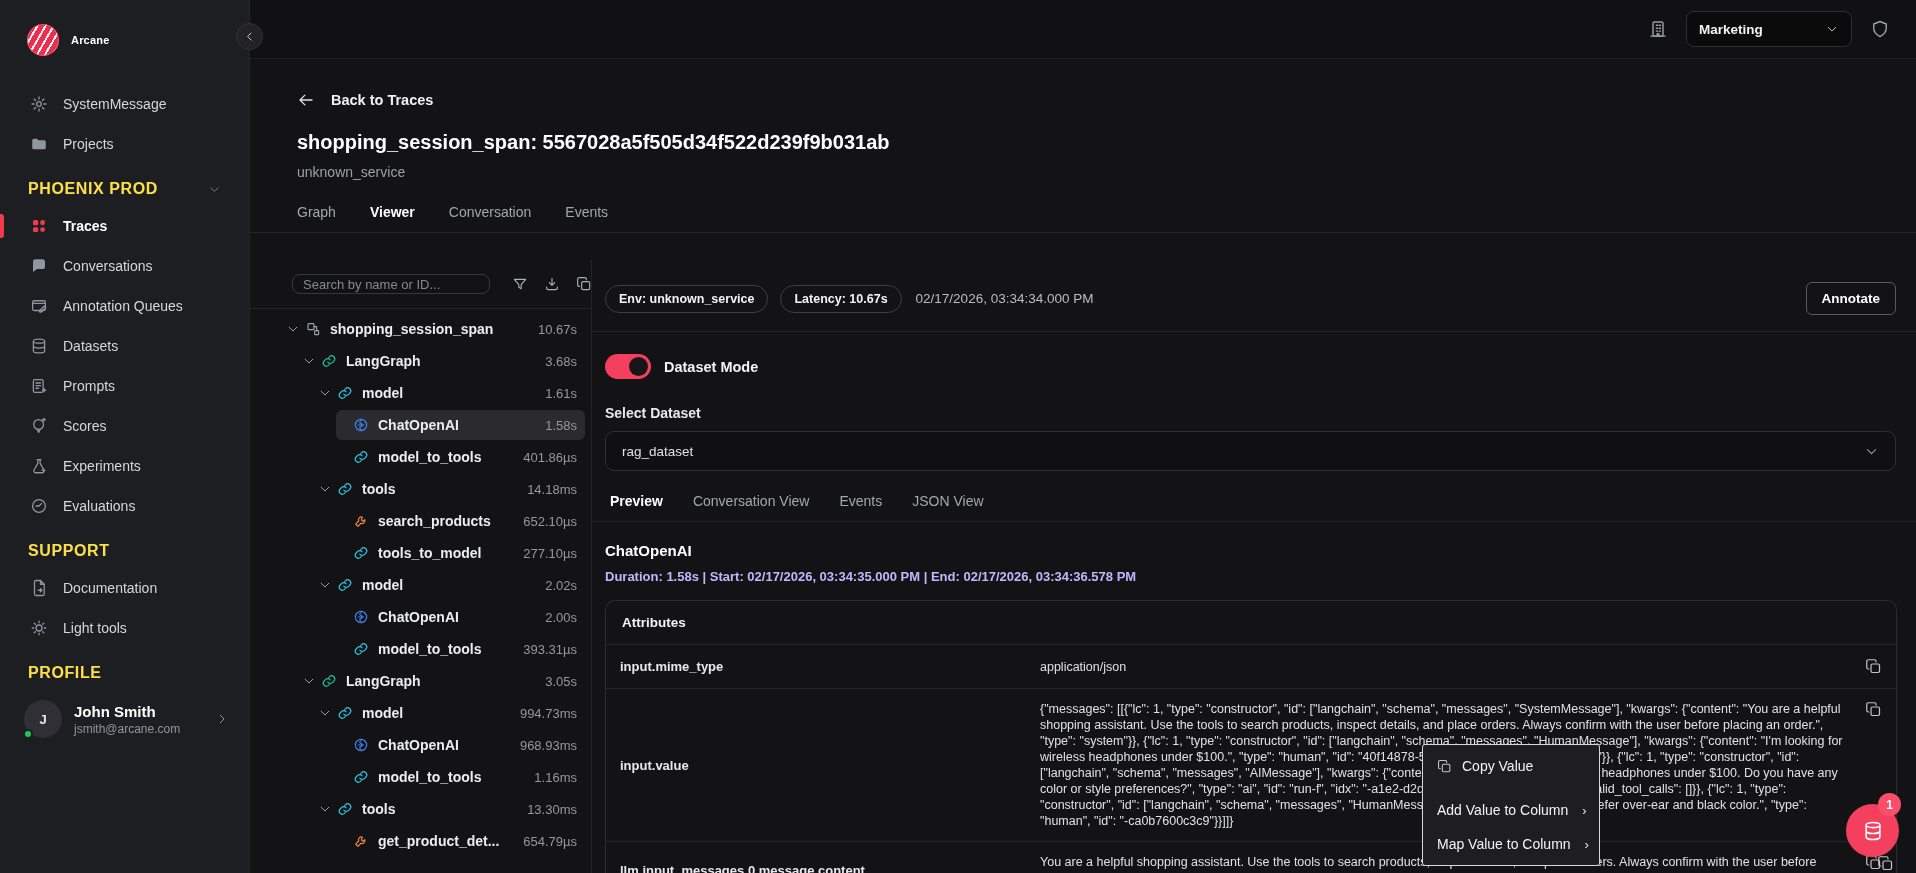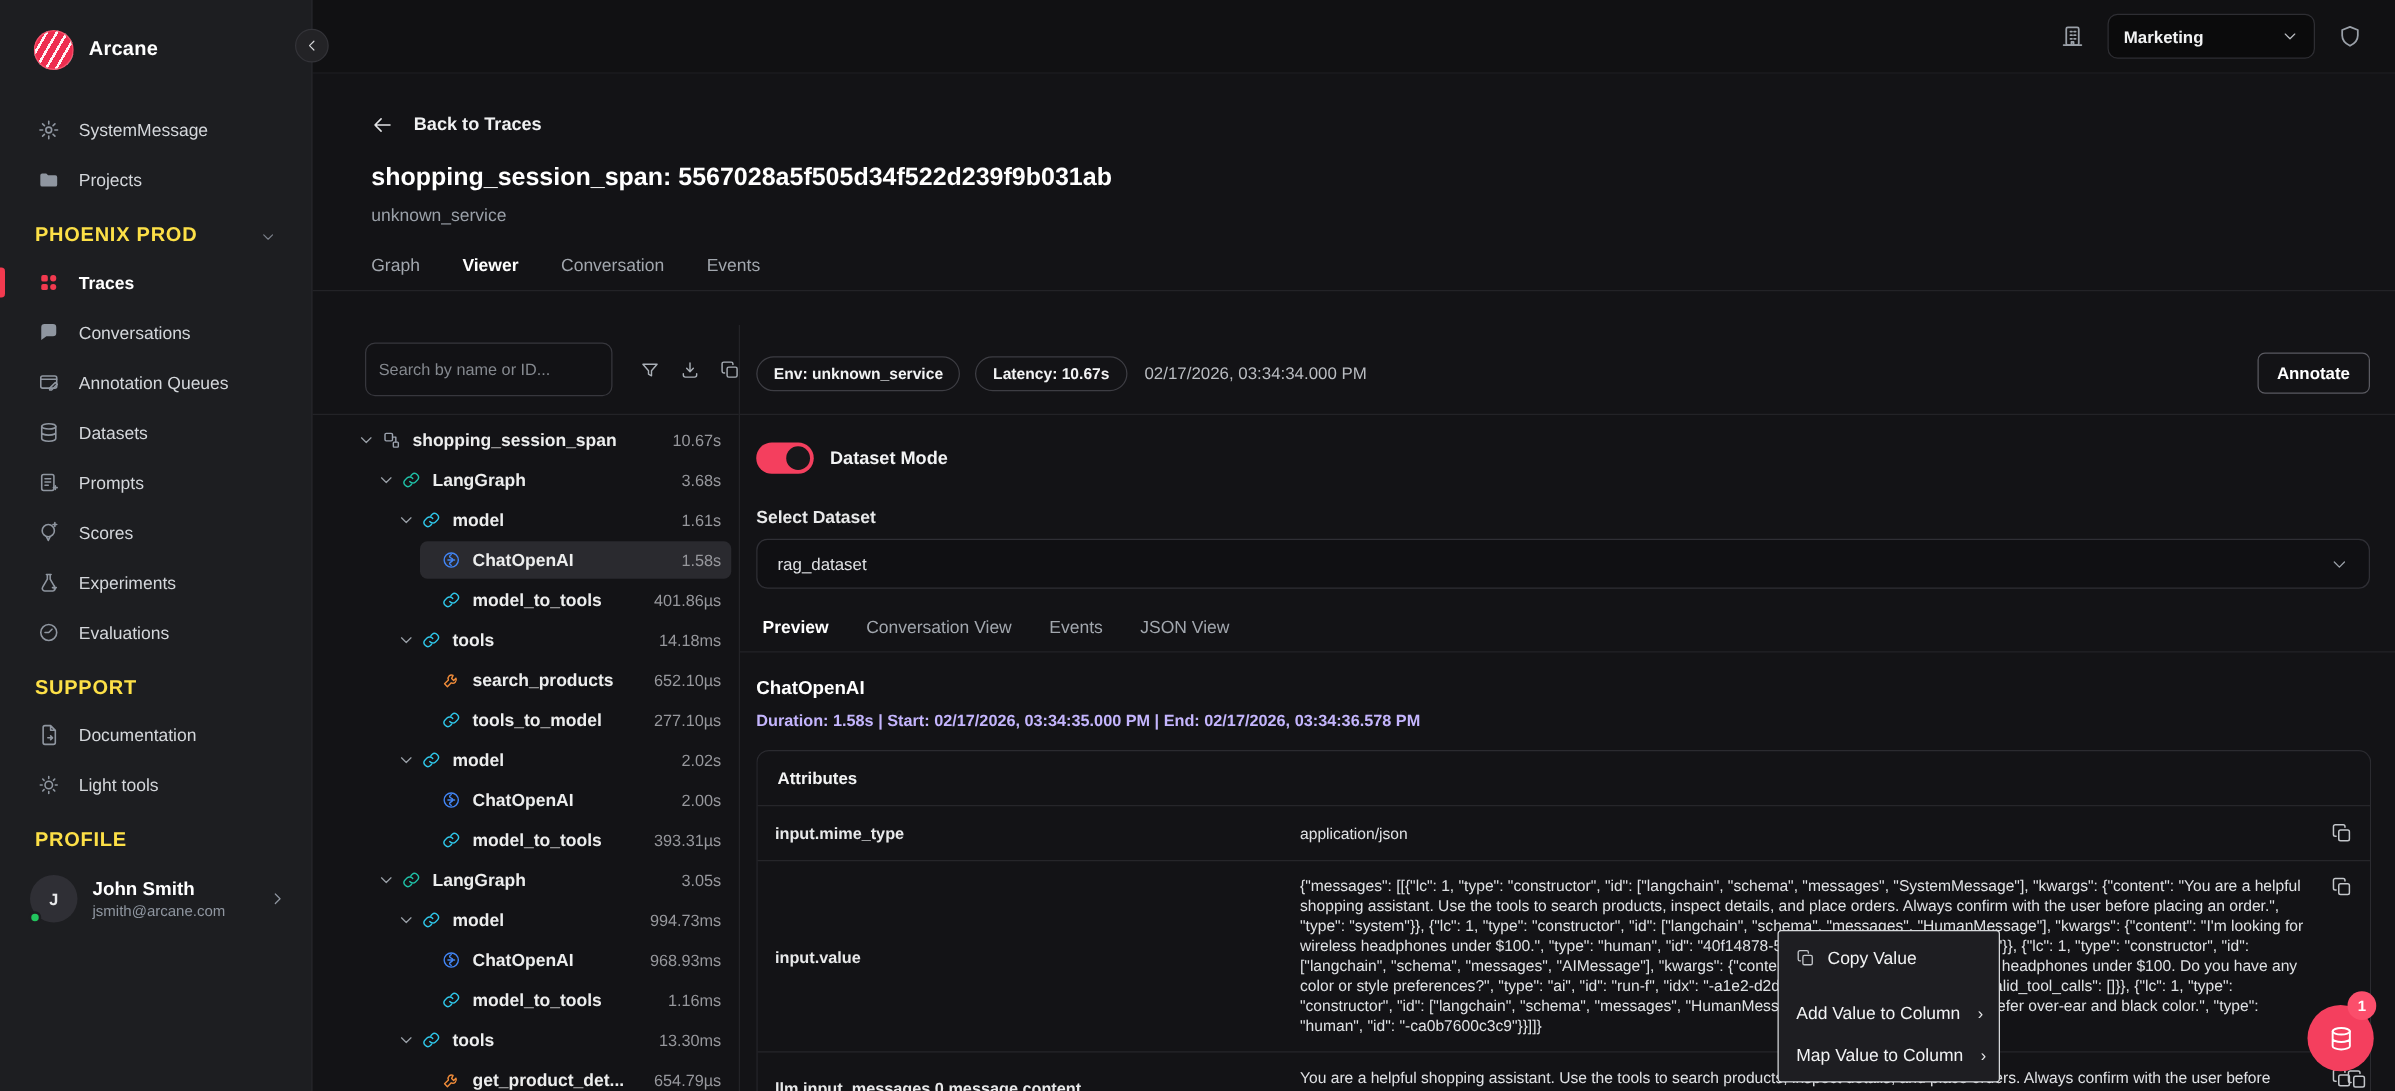--- a/index.html
+++ b/index.html
@@ -27,21 +27,21 @@
     justify-content:center; z-index:6; cursor:pointer; }
   .collapse-btn .ic { width:13px; height:13px; }
 
   
   .sidebar { position:absolute; left:0; top:0; width:250px; height:873px; background:#1d1e21;
     border-right:1px solid #26262b; display:flex; flex-direction:column; z-index:5; }
   .brand { display:flex; align-items:center; gap:12px; padding:24px 0 20px 27px; }
   .brand-logo { width:32px; height:32px; border-radius:50%;
     background:repeating-linear-gradient(120deg, rgba(255,255,255,0) 0 2px, rgba(255,255,255,.95) 2px 4px, rgba(255,255,255,0) 4px 7px), #ee2d4f;
     box-shadow:inset 0 0 0 1px #f7566f; }
-  .brand-name { font-size:16px; font-weight:800; color:#fff; letter-spacing:.2px; }
+  .brand-name { font-size:11px; font-weight:800; color:#fff; letter-spacing:.2px; }
   .nav { flex:1; padding-top:8px; }
   .nav-item { position:relative; display:flex; align-items:center; gap:15px; height:40px;
     padding-left:30px; font-size:14px; color:#d4d7db; cursor:pointer; }
   .nav-item .ic { width:18px; height:18px; color:#8f96a0; }
   .nav-item.active { color:#ffffff; font-weight:700; }
   .nav-item.active .ic { color:#f23a4f; }
   .nav-item.active::before { content:""; position:absolute; left:0; top:8px; width:3.5px; height:24px;
     background:#f23a4f; border-radius:0 3px 3px 0; }
   .nav-section { display:flex; align-items:center; justify-content:space-between;
     padding:16px 28px 8px 28px; font-size:16px; font-weight:800; letter-spacing:.6px; color:#fde047; }
@@ -68,21 +68,21 @@
   .main-tabs .tab { cursor:pointer; }
   .main-tabs .tab.active { color:#ffffff; font-weight:800; }
 
   .panels { position:absolute; left:0; top:201px; right:0; bottom:0; display:flex; }
 
   
   .tree-panel { width:342px; border-right:1px solid #232327; display:flex; flex-direction:column; }
   .tree-search { display:flex; align-items:center; gap:10px; padding:14px 14px 14px 32px;
     border-bottom:1px solid #232327; }
   .tree-search .mag { width:17px; height:17px; color:#9aa0a8; }
-  .search-box { flex:0 0 160px; height:43px; background:#121215; border:1px solid #37373d;
+  .search-box { flex:0 0 160px; height:20px; background:#121215; border:1px solid #37373d;
     border-radius:8px; color:#c7cacf; font-size:13px; padding:0 10px;
     font-family:"Liberation Sans",sans-serif; }
   .search-box::placeholder { color:#85898f; }
   .tree-tools { display:flex; gap:16px; margin-left:12px; }
   .tree-tools .ic { width:16px; height:16px; color:#aab0b7; cursor:pointer; }
   .tree-scroll { flex:1; overflow:hidden; padding-top:4px; }
   .trow { position:relative; display:flex; align-items:center; height:32px; cursor:pointer; }
   .trow .tchev { width:14px; height:14px; margin-right:5px; color:#9aa0a8; flex:0 0 14px; }
   .trow .ticon { width:16px; height:16px; margin-right:9px; flex:0 0 16px; }
   .trow .tname { font-size:14px; font-weight:700; color:#eceded; white-space:nowrap; }

